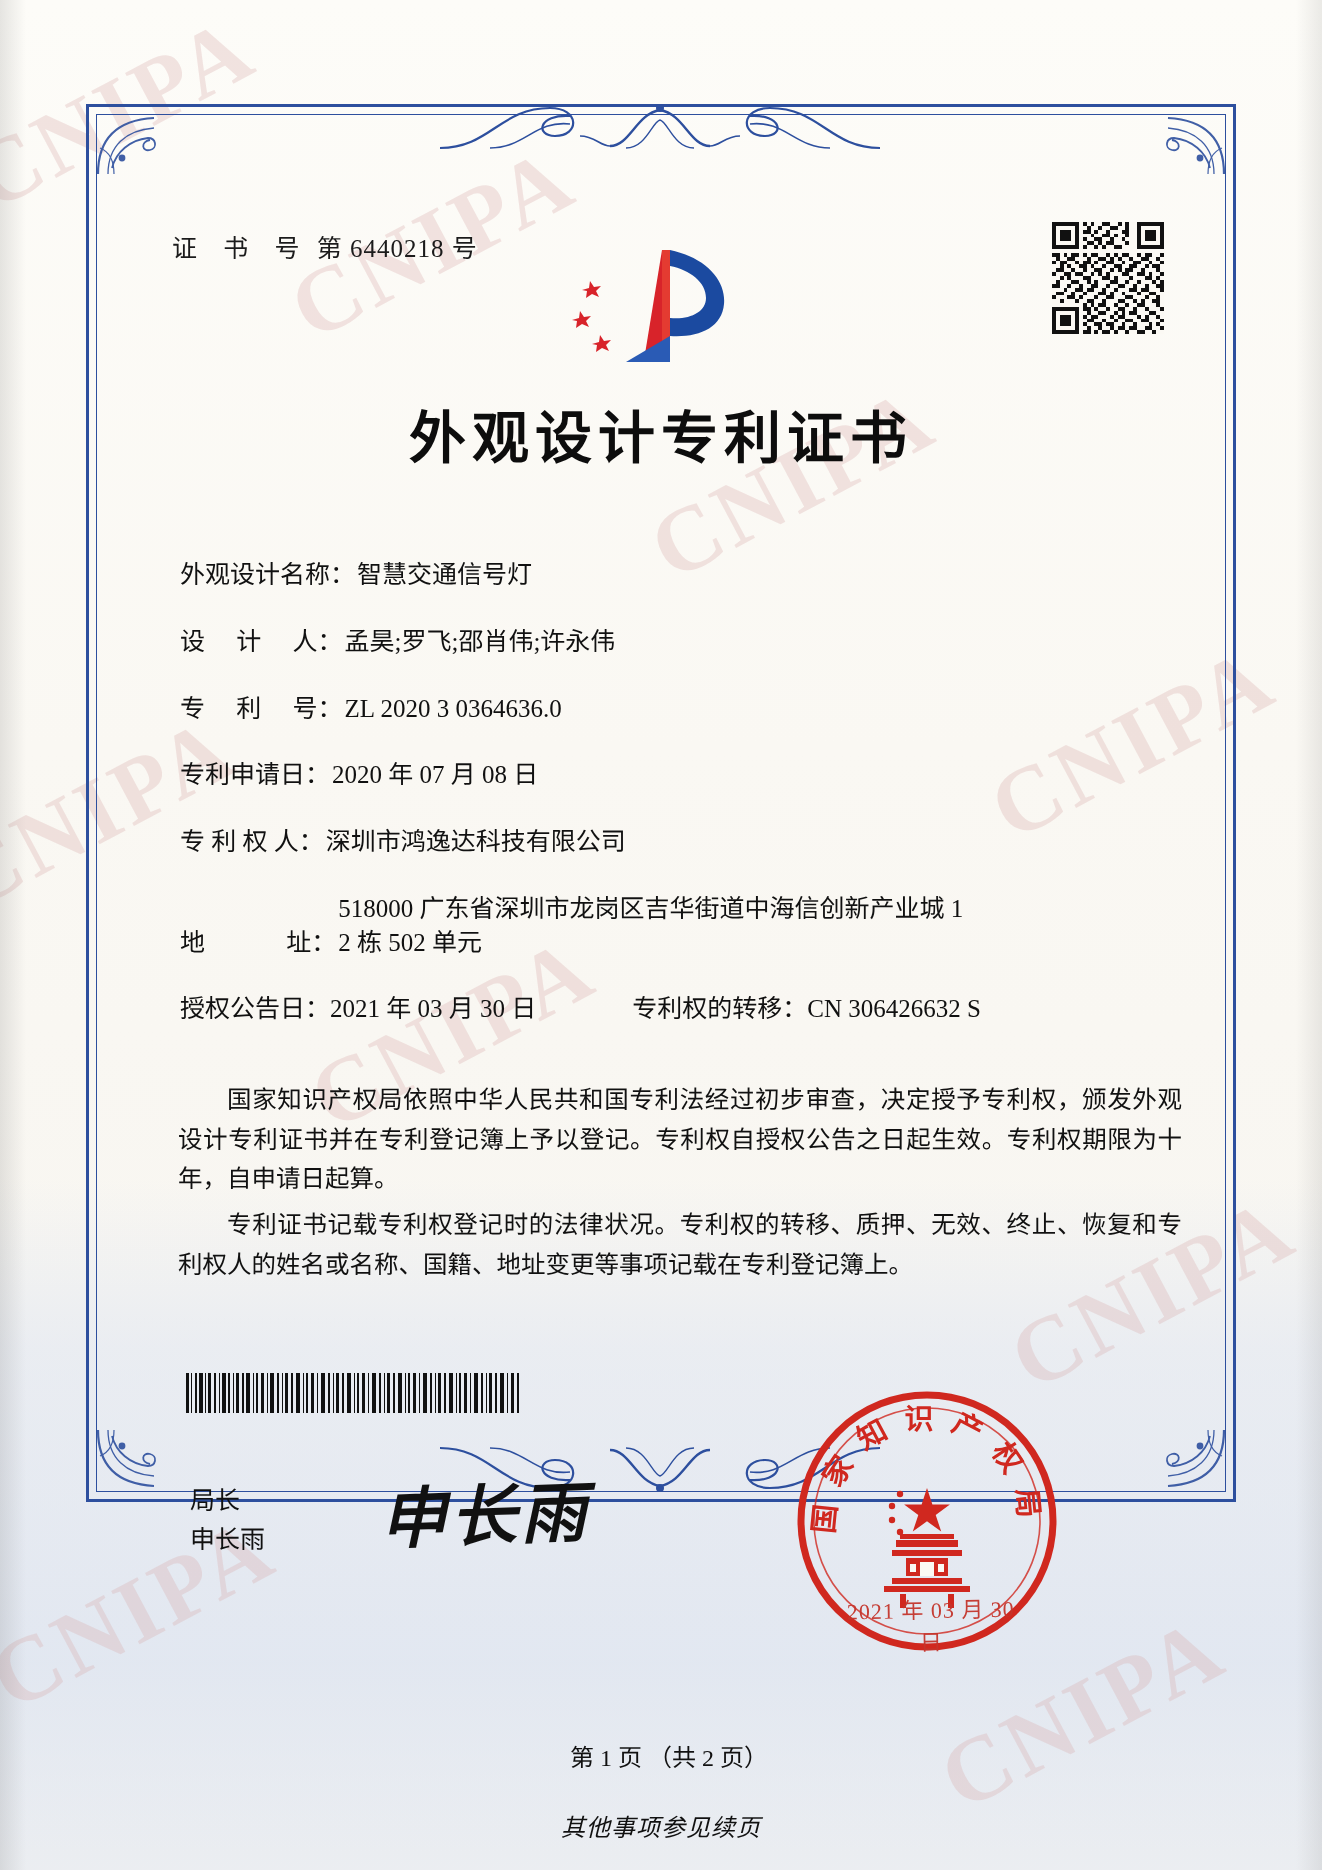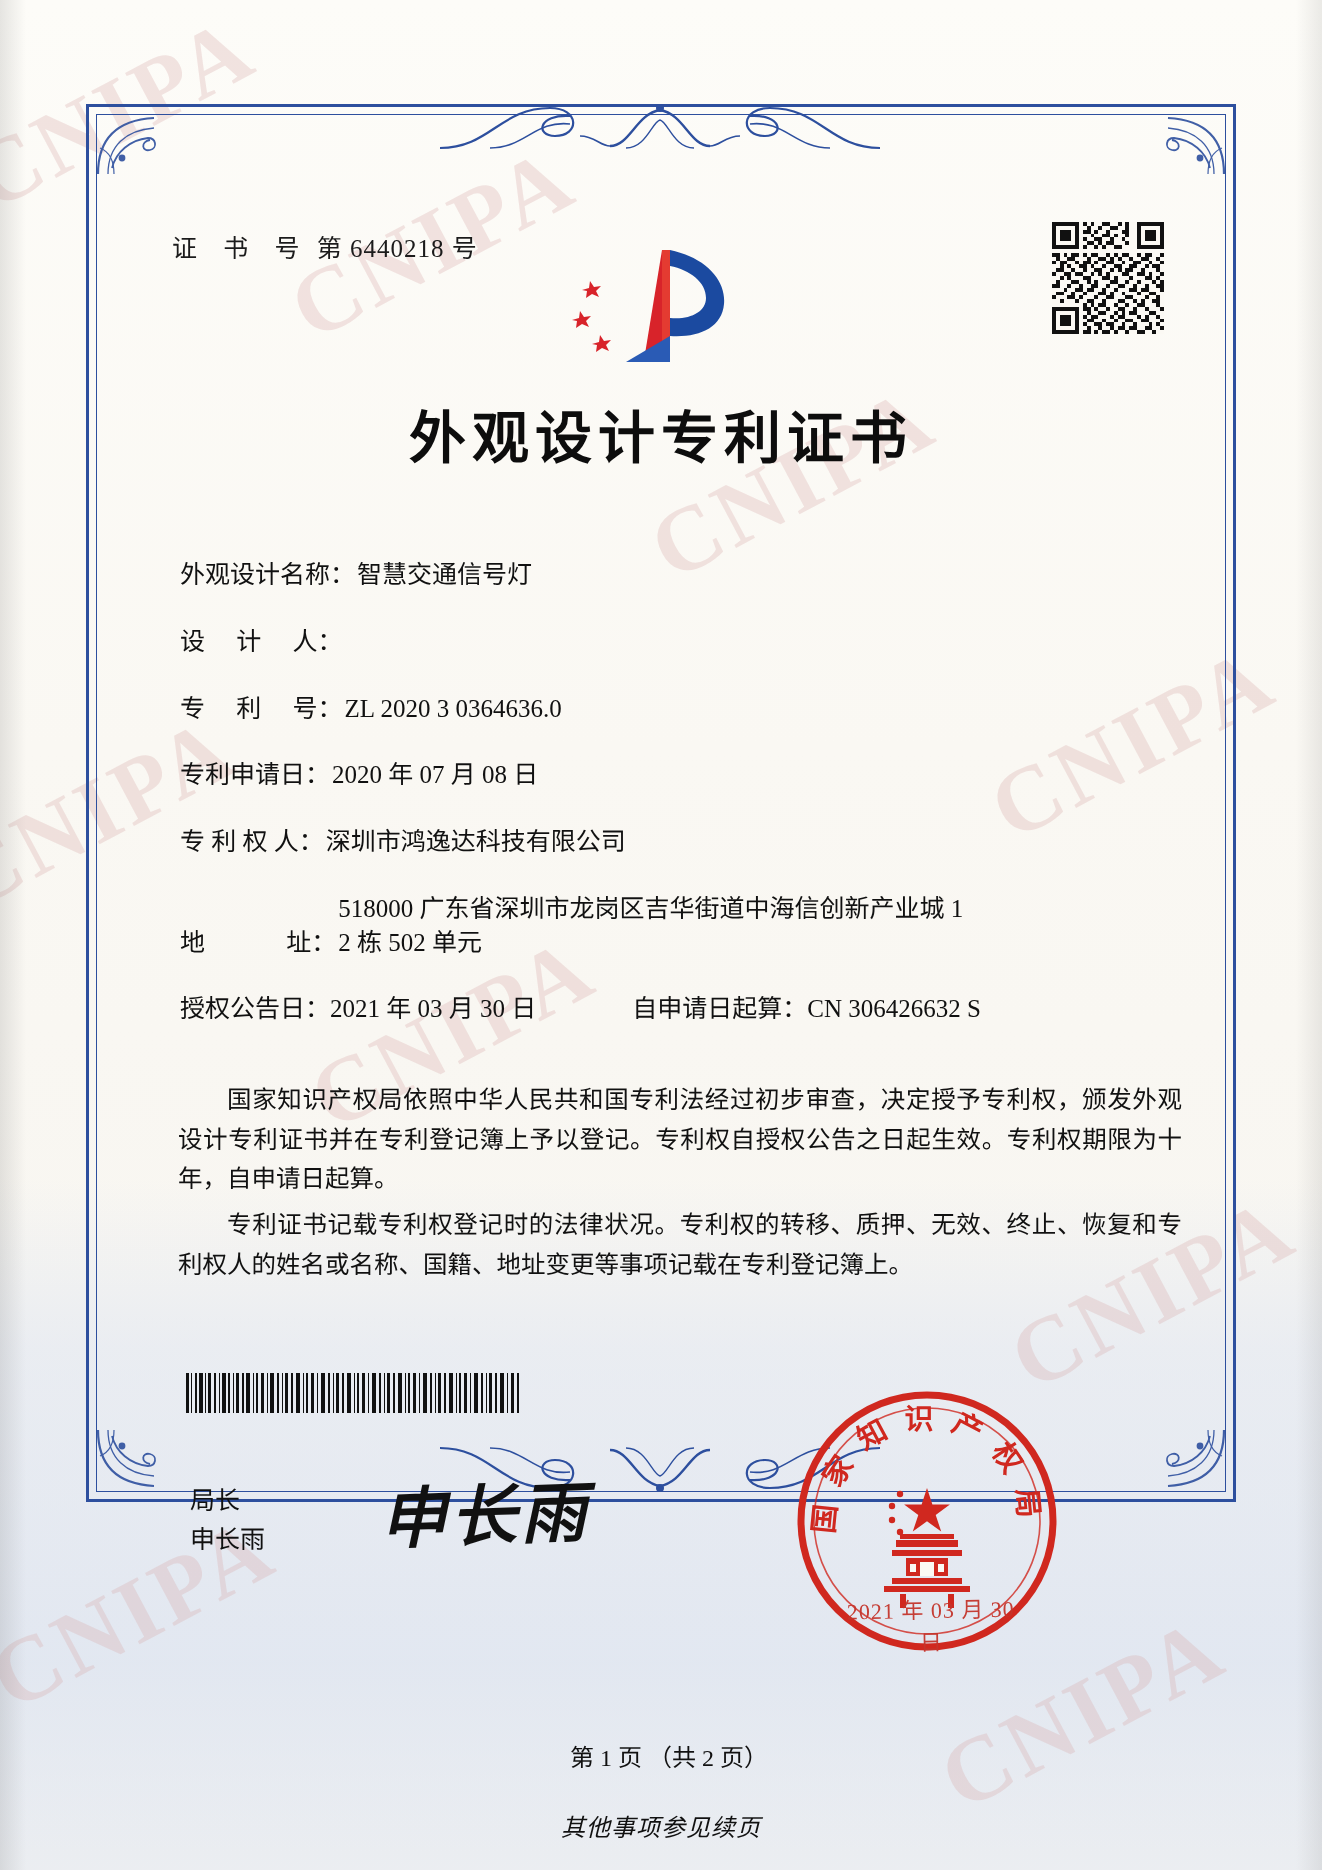--- a/index.html
+++ b/index.html
@@ -574,20 +574,21 @@
 
   <div class="main-title">外观设计专利证书</div>
 
   <div class="fields">
     <div class="field-row">
       <span class="field-label">外观设计名称：</span>
       <span class="field-value">智慧交通信号灯</span>
     </div>
     <div class="field-row">
       <span class="field-label">设　 计　 人：</span>
+      <span class="field-value">孟昊;罗飞;邵肖伟;许永伟</span>
     </div>
     <div class="field-row">
       <span class="field-label">专　 利　 号：</span>
       <span class="field-value">ZL 2020 3 0364636.0</span>
     </div>
     <div class="field-row">
       <span class="field-label">专利申请日：</span>
       <span class="field-value">2020 年 07 月 08 日</span>
     </div>
     <div class="field-row">
@@ -597,21 +598,21 @@
     <div class="field-row">
       <span class="field-label">地　　　 址：</span>
       <span class="field-value">
         <span>518000 广东省深圳市龙岗区吉华街道中海信创新产业城 1</span>
         <span class="l2">2 栋 502 单元</span>
       </span>
     </div>
     <div class="row-pub">
       <span>授权公告日：</span>
       <span>2021 年 03 月 30 日</span>
-      <span class="seg2">自申请日起算：</span>
+      <span class="seg2">专利权的转移：</span>
       <span>CN 306426632 S</span>
     </div>
   </div>
 
   <div class="paras">
     <p>国家知识产权局依照中华人民共和国专利法经过初步审查，决定授予专利权，颁发外观设计专利证书并在专利登记簿上予以登记。专利权自授权公告之日起生效。专利权期限为十年，自申请日起算。</p>
     <p>专利证书记载专利权登记时的法律状况。专利权的转移、质押、无效、终止、恢复和专利权人的姓名或名称、国籍、地址变更等事项记载在专利登记簿上。</p>
   </div>
 
   <svg class="barcode" viewBox="0 0 336 40" shape-rendering="crispEdges">

